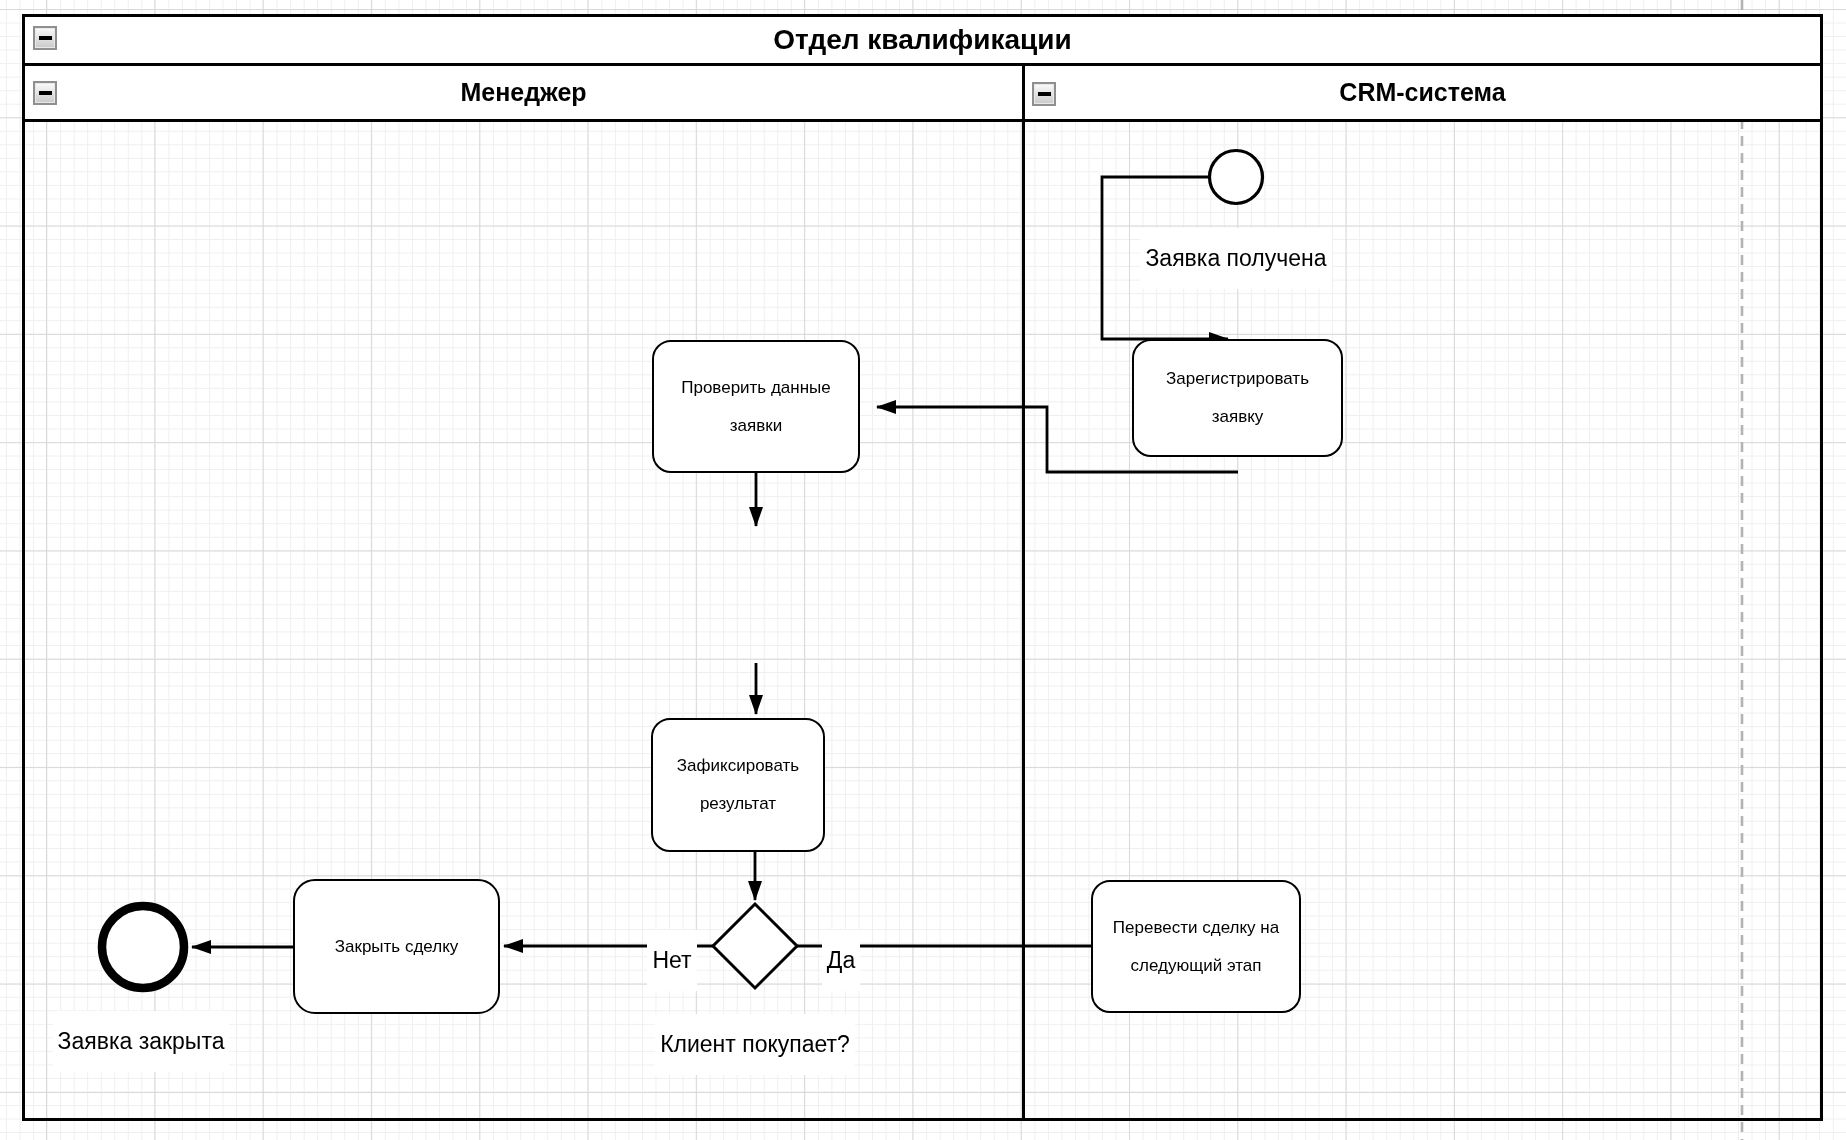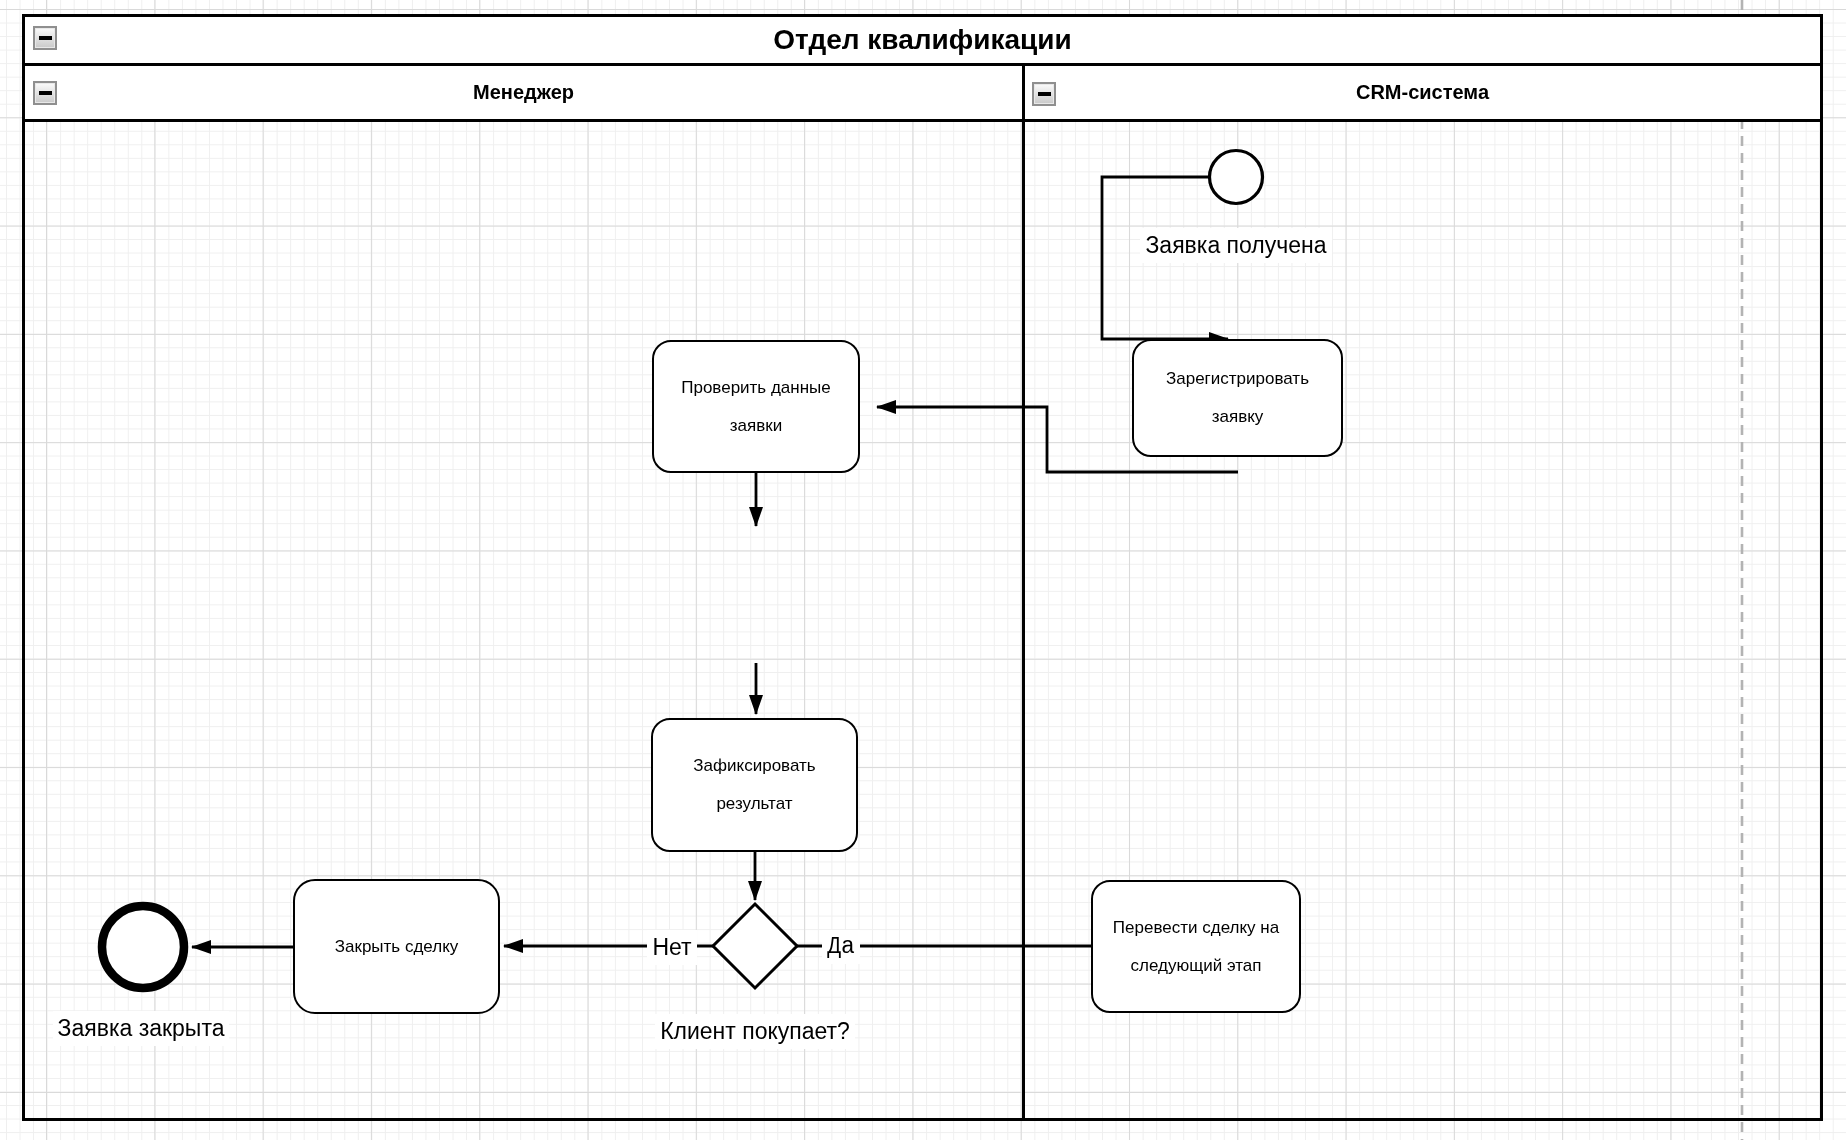--- a/index.html
+++ b/index.html
@@ -28,21 +28,21 @@
     border:3px solid #000; z-index:2;
   }
   .pool-title-row {
     height:49px; border-bottom:3px solid #000; background:#fff;
     display:flex; align-items:center; justify-content:center;
     font-weight:bold; font-size:28px;text-align:center;
   }
   .lane-header-row { display:flex; height:56px; border-bottom:3px solid #000; background:#fff; }
   .lane-header {
     display:flex; align-items:center; justify-content:center;
-    font-weight:bold; font-size:20px; height:100%;
+    font-weight:bold; font-size:25px; height:100%;
   }
   .lane-header.first { width:997px; }
   .lane-header.second { flex:1; border-left:3px solid #000; }
   .lane-divider {
     position:absolute; left:997px; top:105px; bottom:0; width:3px; background:#000;
   }
 
   .collapse-btn {
     position:absolute; width:24px; height:24px; z-index:6;
     border:2px solid #8f8f8f;
@@ -57,21 +57,21 @@
     position:absolute; background:#fff; border:2.8px solid #000; border-radius:19px;
     display:flex; align-items:center; justify-content:center;
     z-index:4; font-size:17px; text-align:center;
   }
   .task span { white-space:pre-line; line-height:38px; }
 
   .lbl {
     position:absolute; z-index:5; display:flex; justify-content:center;
     font-size:23px;
   }
-  .lbl span { background:#fff; padding:4px 5px; white-space:nowrap; }
+  .lbl span { background:#fff; padding:17px 5px; white-space:nowrap; }
 </style>
 </head>
 <body>
 
 <div class="canvas">
 
   <svg class="layer" id="guide-layer">
     <line x1="1742" y1="0" x2="1742" y2="1140" stroke="#b3b3b3" stroke-width="2.6" stroke-dasharray="10 7"></line>
   </svg>
 
@@ -114,21 +114,21 @@
 
     <circle cx="143" cy="947" r="41" fill="#fff" stroke="#000" stroke-width="8.5"></circle>
 
     <polygon points="755,904 797,946 755,988 713,946" fill="#fff" stroke="#000" stroke-width="3"></polygon>
   </svg>
 
   <div class="task" style="left:652px; top:340px; width:208px; height:133px;">
     <span>Проверить данные
 заявки</span>
   </div>
-  <div class="task" style="left:651px; top:718px; width:207px; height:134px;">
+  <div class="task" style="left:651px; top:718px; width:174px; height:134px;">
     <span>Зафиксировать
 результат</span>
   </div>
   <div class="task" style="left:1132px; top:339px; width:211px; height:118px;">
     <span>Зарегистрировать
 заявку</span>
   </div>
   <div class="task" style="left:1091px; top:880px; width:210px; height:133px;">
     <span>Перевести сделку на
 следующий этап</span>
@@ -142,17 +142,17 @@
   </div>
   <div class="lbl" style="left:-9px; top:1011px; width:300px;">
     <span>Заявка закрыта</span>
   </div>
   <div class="lbl" style="left:605px; top:1014px; width:300px;align-items:flex-end;">
     <span>Клиент покупает?</span>
   </div>
   <div class="lbl" style="left:612px; top:930px; width:120px;">
     <span>Нет</span>
   </div>
-  <div class="lbl" style="left:781px; top:930px; width:120px;font-family:Liberation Mono, monospace;">
+  <div class="lbl" style="left:781px; top:930px; width:120px;">
     <span>Да</span>
   </div>
 
 </div>
 
 </body></html>

